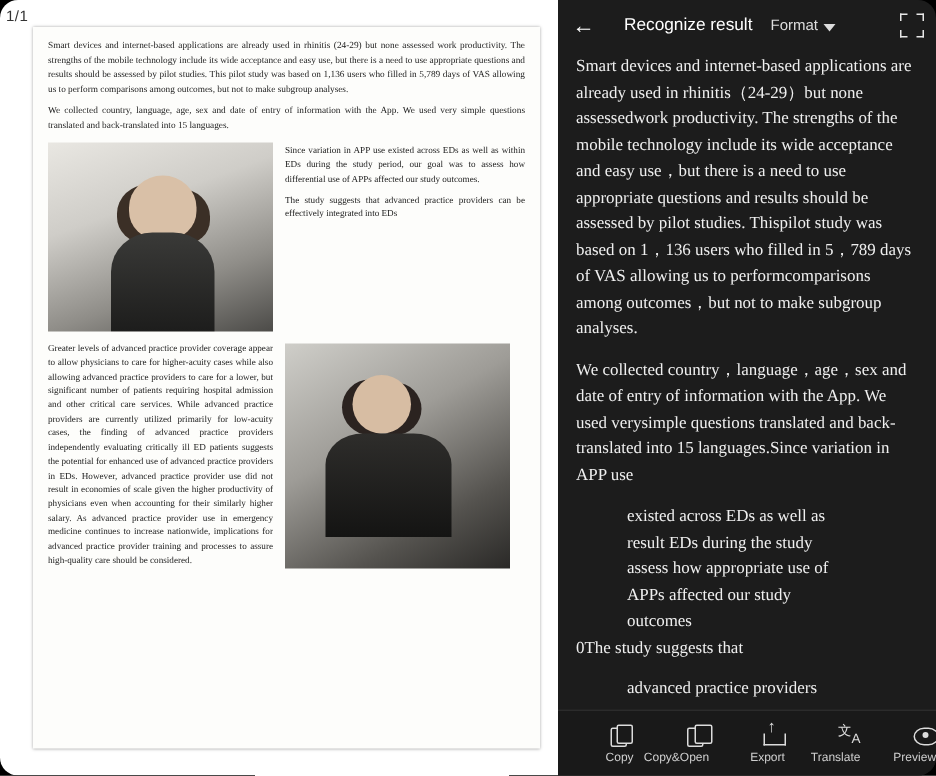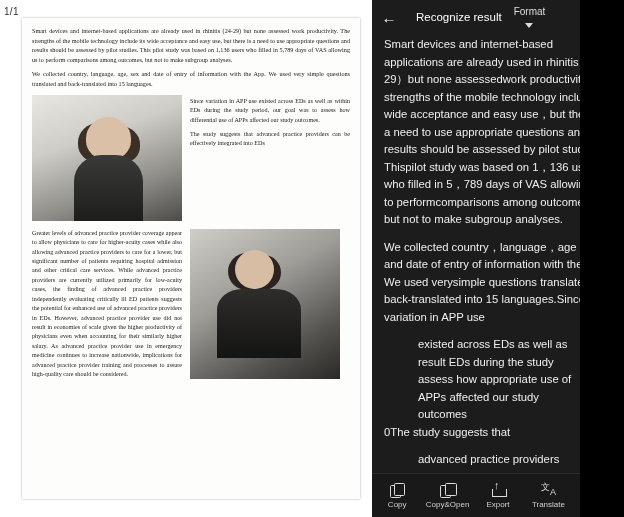--- a/index.html
+++ b/index.html
@@ -3,24 +3,25 @@
 <meta charset="utf-8">
 <style>
   * { box-sizing: border-box; }
   html, body {
     margin: 0; padding: 0;
     background: #000;
     font-family: "Liberation Sans", sans-serif;
   }
   .screen {
     position: relative;
-    width: 580px; height: 517px;
+    width: 624px; height: 517px;
     background: #000;
     overflow: hidden;
     display: flex;
+    border-radius: 12px;
   }
 
   
   .left-pane {
     position: relative;
     width: 372px; height: 517px;
     background: #fff;
     overflow: hidden;
     flex: 0 0 372px;
   }
@@ -154,21 +155,20 @@
     margin-left: 12px;
   }
   .format-wrap {
     display: flex;
     align-items: center;
     gap: 4px;
     margin-left: 6px;
     color: #dedede;
     font-size: 10px;
     cursor: pointer;
-    flex-direction: column;
   }
   .chev {
     width: 0; height: 0;
     border-left: 4px solid transparent;
     border-right: 4px solid transparent;
     border-top: 5px solid #dcdcdc;
     margin-top: 2px;
   }
   .fullscreen-icon {
     margin-left: auto;
@@ -189,36 +189,36 @@
   .r-body {
     flex: 1;
     overflow: hidden;
     padding: 2px 12px 0 12px;
   }
   .r-body p {
     margin: 0 0 10px 0;
     color: #efefef;
     font-size: 11.3px;
     line-height: 1.55;
-    font-family: Liberation Sans, sans-serif;
+    font-family: Liberation Serif, serif;
   }
   .r-body p.tight { margin-bottom: 0; margin-left: 34px; }
 
   .r-footer {
     height: 44px;
     background: #191919;
     display: flex;
     align-items: center;
     border-top: 1px solid #2b2b2b;
   }
   .f-item {
     flex: 1;
     display: flex;
     flex-direction: column;
-    align-items: center;
+    align-items: flex-end;
     justify-content: center;
     gap: 3px;
     color: #cfcfcf;
     font-size: 8px;
     cursor: pointer;
   }
   .f-ico {
     width: 15px; height: 14px;
     position: relative;
   }

